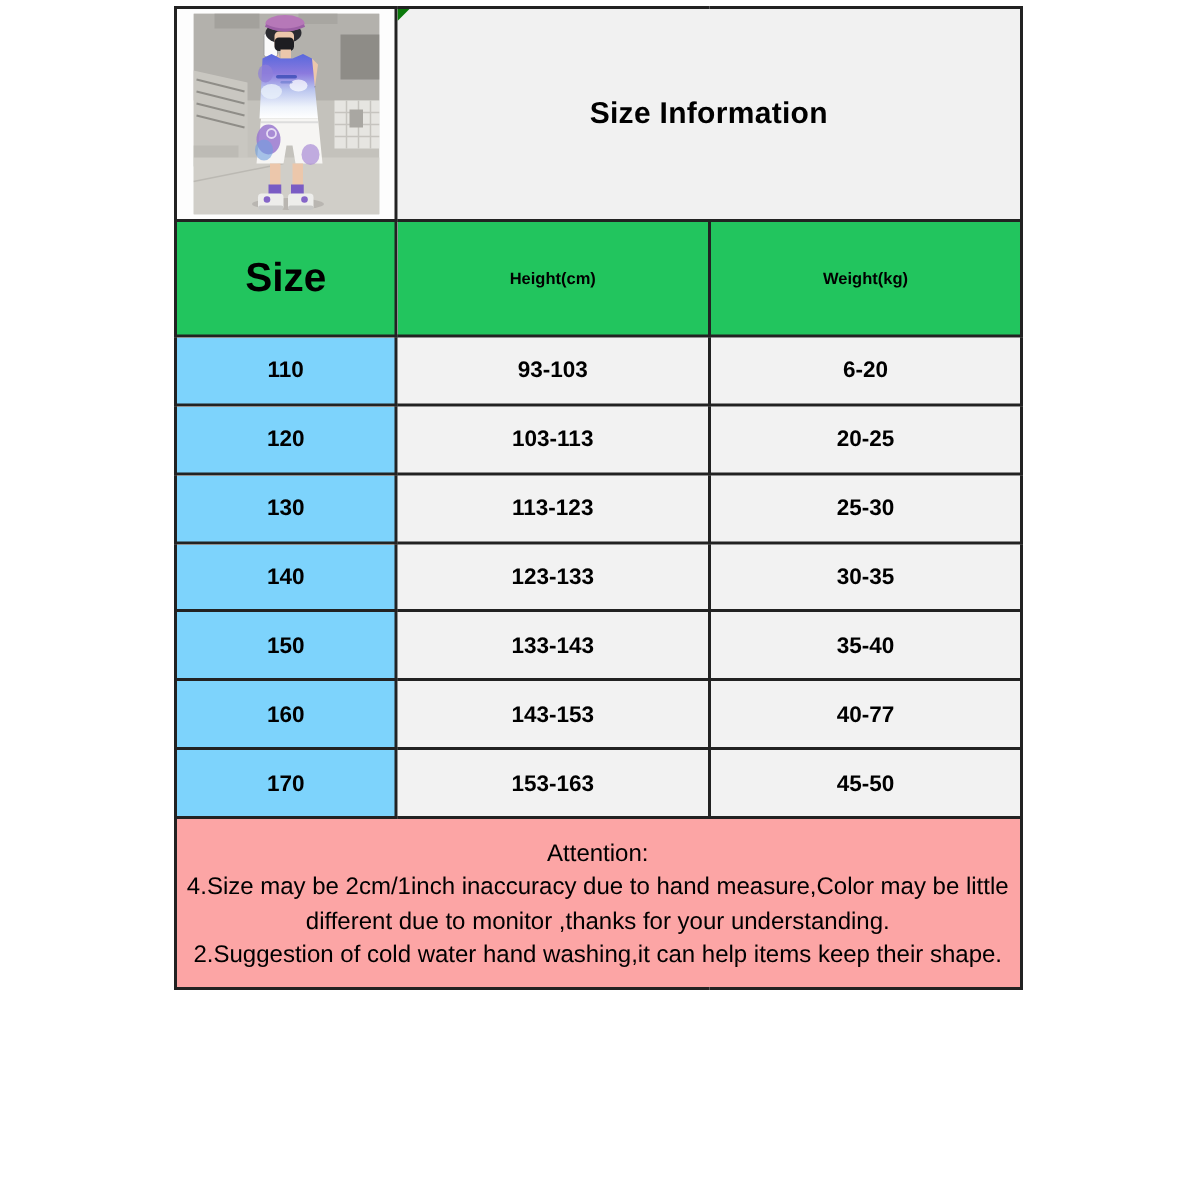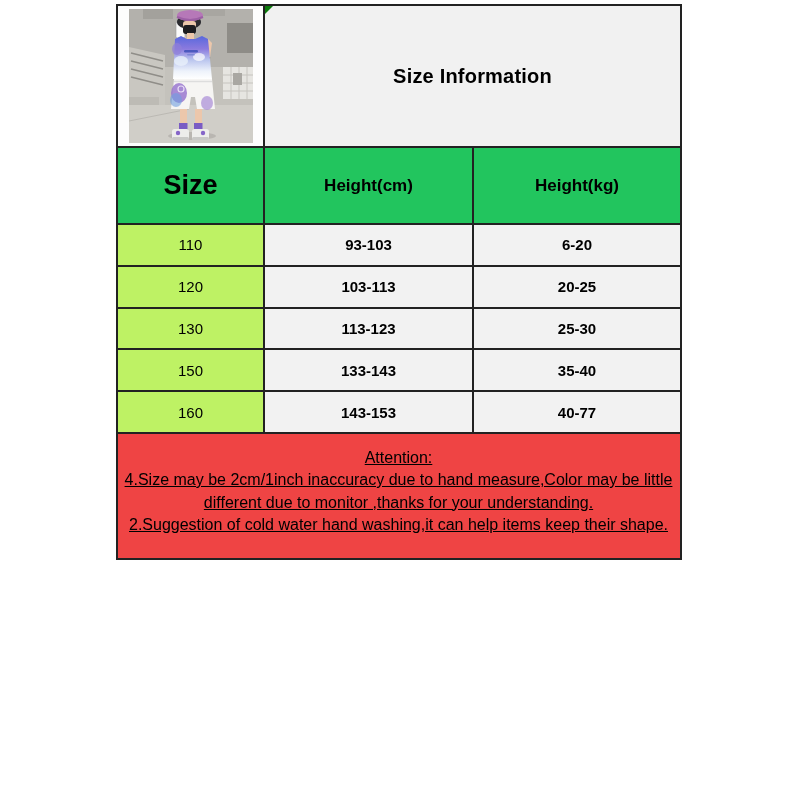--- a/index.html
+++ b/index.html
@@ -1,47 +1,47 @@
 <!DOCTYPE html>
 <html><head>
 <meta charset="utf-8">
 <style>
   html,body{margin:0;padding:0;}
   body{
     width:800px;height:800px;background:#ffffff;position:relative;overflow:hidden;
     font-family:"Liberation Sans", sans-serif;color:#000;
   }
   .sheet{
-    position:absolute;left:116px;top:4px;width:564px;height:556px;
+    position:absolute;left:116px;top:4px;width:564px;height:656px;
     border-collapse:collapse;table-layout:fixed;
   }
   .sheet td{
     border:2px solid #222222;text-align:center;vertical-align:middle;
     overflow:hidden;
   }
   col.c1{width:147px;} col.c2{width:209px;} col.c3{width:208px;}
 
   .photo-cell{background:#fdfdfd;height:140px;padding:0;}
   .title-cell{background:#f1f1f1;position:relative;}
   .title-text{font-size:20px;font-weight:bold;letter-spacing:0.2px;}
   .flag{
     position:absolute;left:0;top:-1px;width:0;height:0;
     border-top:9px solid #0b7a0b;border-right:9px solid transparent;
   }
 
   .hdr{background:#22c55e;font-weight:bold;height:73px;}
   .hdr.size-hdr{font-size:27px;}
-  .hdr.col-hdr{font-size:17px;}
+  .hdr.col-hdr{font-size:11px;}
 
-  .size-cell{background:#bef264;font-weight:normal;font-size:15px;margin-left:28px;}
+  .size-cell{background:#7dd3fc;font-weight:bold;font-size:15px;margin-left:28px;}
   .val-cell{background:#f2f2f2;font-weight:bold;font-size:15px;margin-top:21px;}
 
   .attention-cell{
-    background:#ef4444;text-align:left;vertical-align:top;height:109px;
-    padding:3px 5px 12px 4px;font-size:16px;line-height:22.5px;text-decoration:underline;
+    background:#fca5a5;text-align:left;vertical-align:top;height:109px;
+    padding:3px 5px 0 4px;font-size:16px;line-height:22.5px;
   }
   .photo-wrap{width:100%;height:100%;display:flex;align-items:center;justify-content:center;}
 </style>
 </head>
 <body>
 
 <table class="sheet">
   <colgroup>
       <col class="c1">
       <col class="c2">
@@ -126,47 +126,57 @@
     </td>
     <td class="title-cell" colspan="2">
       <span class="flag"></span>
       <span class="title-text">Size Information</span>
     </td>
   </tr>
 
   <tr>
     <td class="hdr size-hdr">Size</td>
     <td class="hdr col-hdr">Height(cm)</td>
-    <td class="hdr col-hdr">Height(kg)</td>
+    <td class="hdr col-hdr">Weight(kg)</td>
   </tr>
 
   <tr>
     <td class="size-cell">110</td>
     <td class="val-cell">93-103</td>
     <td class="val-cell">6-20</td>
   </tr>
   <tr>
     <td class="size-cell">120</td>
     <td class="val-cell">103-113</td>
     <td class="val-cell">20-25</td>
   </tr>
   <tr>
     <td class="size-cell">130</td>
     <td class="val-cell">113-123</td>
     <td class="val-cell">25-30</td>
   </tr>
   <tr>
+    <td class="size-cell">140</td>
+    <td class="val-cell">123-133</td>
+    <td class="val-cell">30-35</td>
+  </tr>
+  <tr>
     <td class="size-cell">150</td>
     <td class="val-cell">133-143</td>
     <td class="val-cell">35-40</td>
   </tr>
   <tr>
     <td class="size-cell">160</td>
     <td class="val-cell">143-153</td>
     <td class="val-cell">40-77</td>
+  </tr>
+  <tr>
+    <td class="size-cell">170</td>
+    <td class="val-cell">153-163</td>
+    <td class="val-cell">45-50</td>
   </tr>
 
   <tr>
     <td class="attention-cell" colspan="3">
       <div>Attention:</div>
       <div>4.Size may be 2cm/1inch inaccuracy due to hand measure,Color may be little different due to monitor ,thanks for your understanding.</div>
       <div>2.Suggestion of cold water hand washing,it can help items keep their shape.</div>
     </td>
   </tr>
 </tbody>

